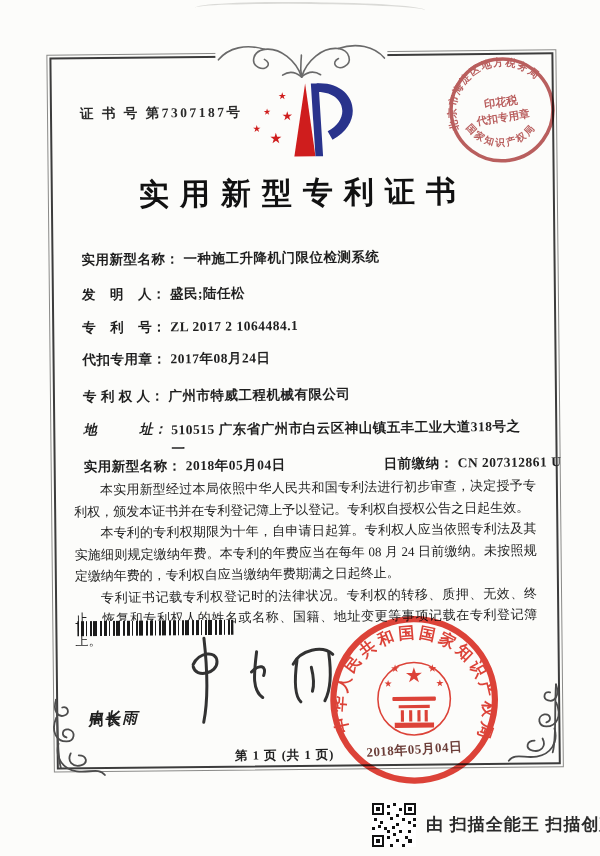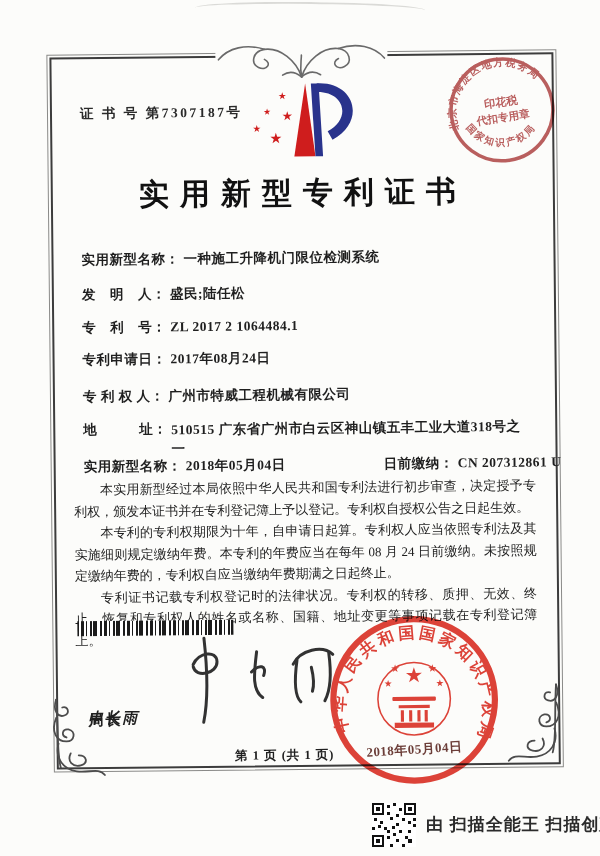--- a/index.html
+++ b/index.html
@@ -30,21 +30,21 @@
   }
   .logo{position:absolute;left:198px;top:26px;width:115px;height:84px;}
   .title{
     position:absolute;left:0;top:120px;width:100%;text-align:center;
     font-size:30px;font-weight:700;letter-spacing:11px;color:#111;
   }
   .row{position:absolute;left:32px;width:452px;font-size:13.5px;font-weight:600;letter-spacing:.5px;white-space:nowrap;}
   .row .lbl{font-weight:700;}
   .row .val{margin-left:4px;}
   .row.addr{white-space:normal;}
-  .row.addr .lbl{display:inline-block;vertical-align:top;}
+  .row.addr .lbl{display:inline-block;vertical-align:top;font-style:italic;}
   .row.addr .val{display:inline-block;vertical-align:top;width:352px;line-height:19px;}
   .row-right{position:absolute;left:300px;top:0;font-size:13.5px;font-weight:600;white-space:nowrap;}
   .paras{position:absolute;left:22px;right:24px;top:424px;font-size:13px;line-height:21.5px;text-align:justify;font-weight:500;}
   .paras p{margin:0;text-indent:2em;}
   .barcode{
     position:absolute;left:24px;top:566px;width:156px;height:15px;
     background:repeating-linear-gradient(90deg,
       #1b1b1b 0 2px,#fff 2px 4px,#1b1b1b 4px 7px,#fff 7px 9px,
       #1b1b1b 9px 10px,#fff 10px 13px,#1b1b1b 13px 15px,#fff 15px 16px,
       #1b1b1b 16px 20px,#fff 20px 23px);
@@ -131,21 +131,21 @@
     <div class="row" style="top:196px">
       <span class="lbl">实用新型名称：</span><span class="val">一种施工升降机门限位检测系统</span>
     </div>
     <div class="row" style="top:231px">
       <span class="lbl">发　明　人：</span><span class="val">盛民;陆任松</span>
     </div>
     <div class="row" style="top:264px">
       <span class="lbl">专　利　号：</span><span class="val">ZL 2017 2 1064484.1</span>
     </div>
     <div class="row" style="top:296px">
-      <span class="lbl">专利申请日：</span><span class="val">2017年08月24日</span>
+      <span class="lbl">代扣专用章：</span><span class="val">2017年08月24日</span>
     </div>
     <div class="row" style="top:333px">
       <span class="lbl">专 利 权 人：</span><span class="val">广州市特威工程机械有限公司</span>
     </div>
     <div class="row addr" style="top:366px">
       <span class="lbl">地　　　址：</span><span class="val">510515 广东省广州市白云区神山镇五丰工业大道318号之一</span>
     </div>
     <div class="row" style="top:403px">
       <span class="lbl">实用新型名称：</span><span class="val">2018年05月04日</span>
       <span class="row-right"><span class="lbl">日前缴纳：</span><span class="val">CN 207312861 U</span></span>

